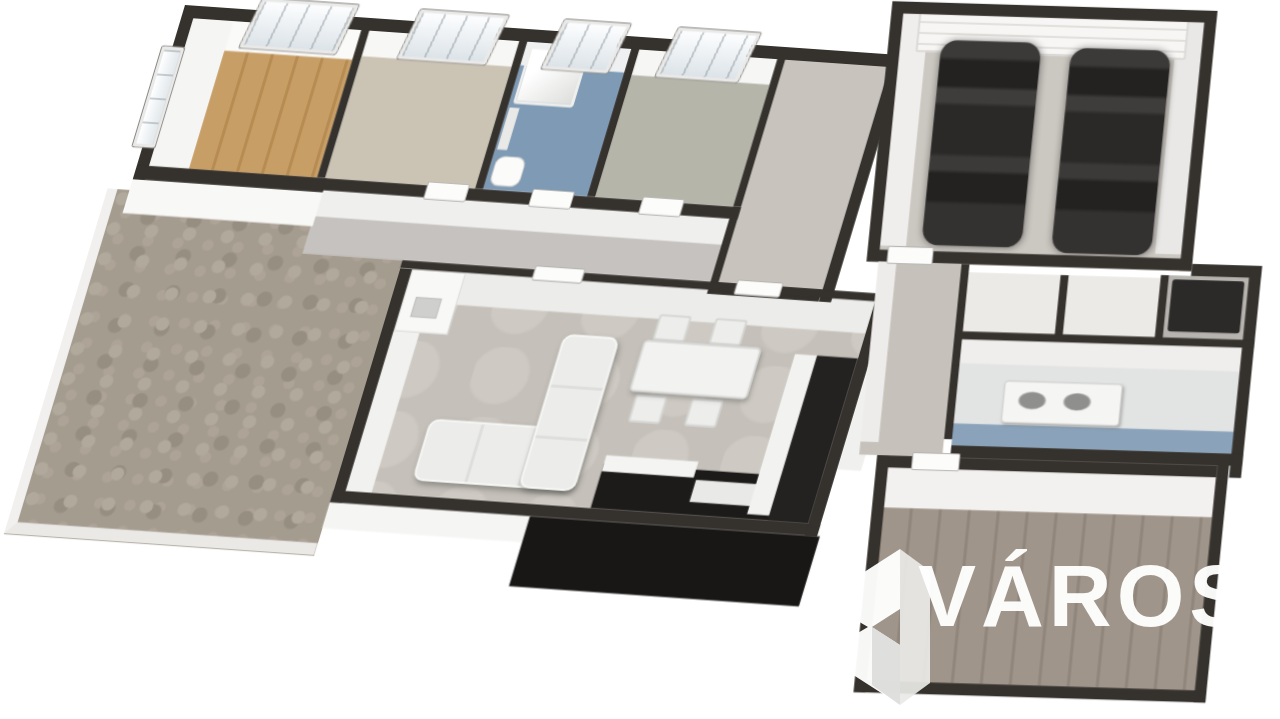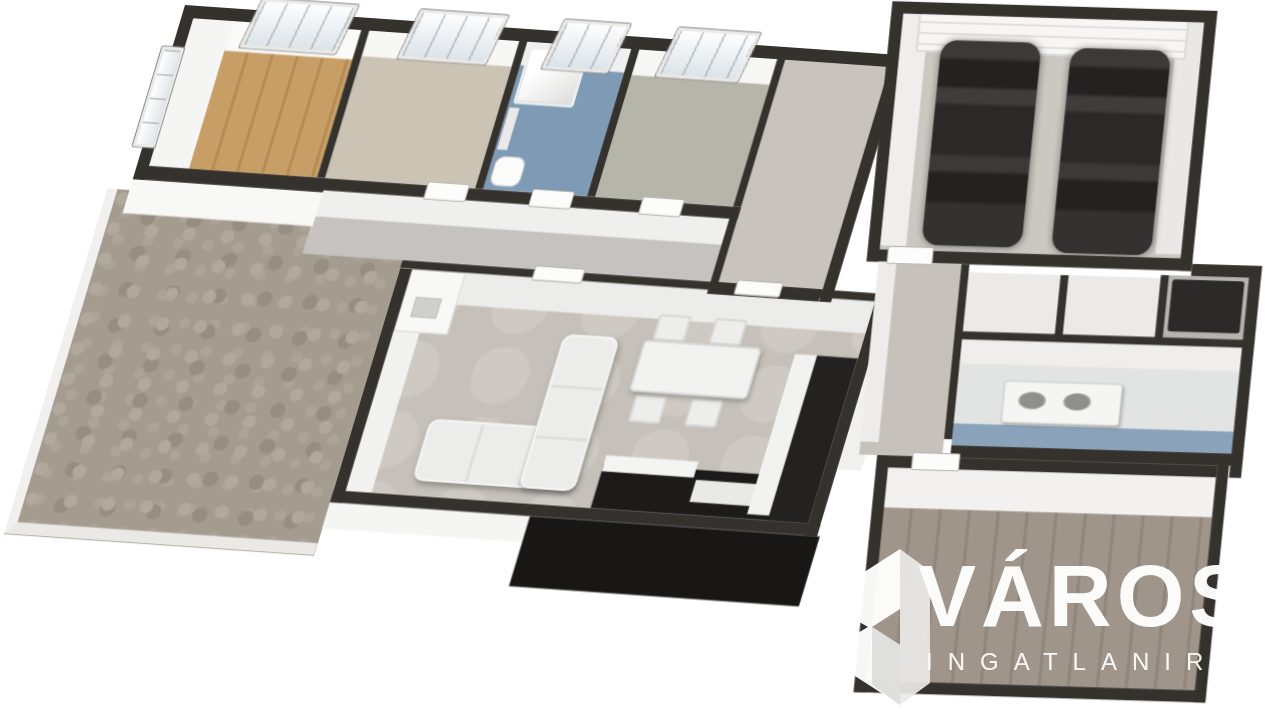--- a/index.html
+++ b/index.html
@@ -148,15 +148,14 @@
       </div>
     </div>
 
   <div id="watermark">
     <svg id="wm-mark" viewBox="0 0 100 180" xmlns="http://www.w3.org/2000/svg">
       <polygon points="6,40 62,4 62,64 34,82 62,100 62,160 6,124 6,96 30,82 6,68" fill="#ffffff" opacity="0.96"></polygon>
       <polygon points="62,4 92,26 92,138 62,160" fill="#e9e9e7" opacity="0.92"></polygon>
       <polygon points="34,82 62,100 62,160 34,140" fill="#d9d9d7" opacity="0.85"></polygon>
     </svg>
     <div id="wm-brand">VÁROS</div>
-    <div id="wm-tagline">INGATLANIRO</div>
   </div>
 </div>
 
 </body></html>

